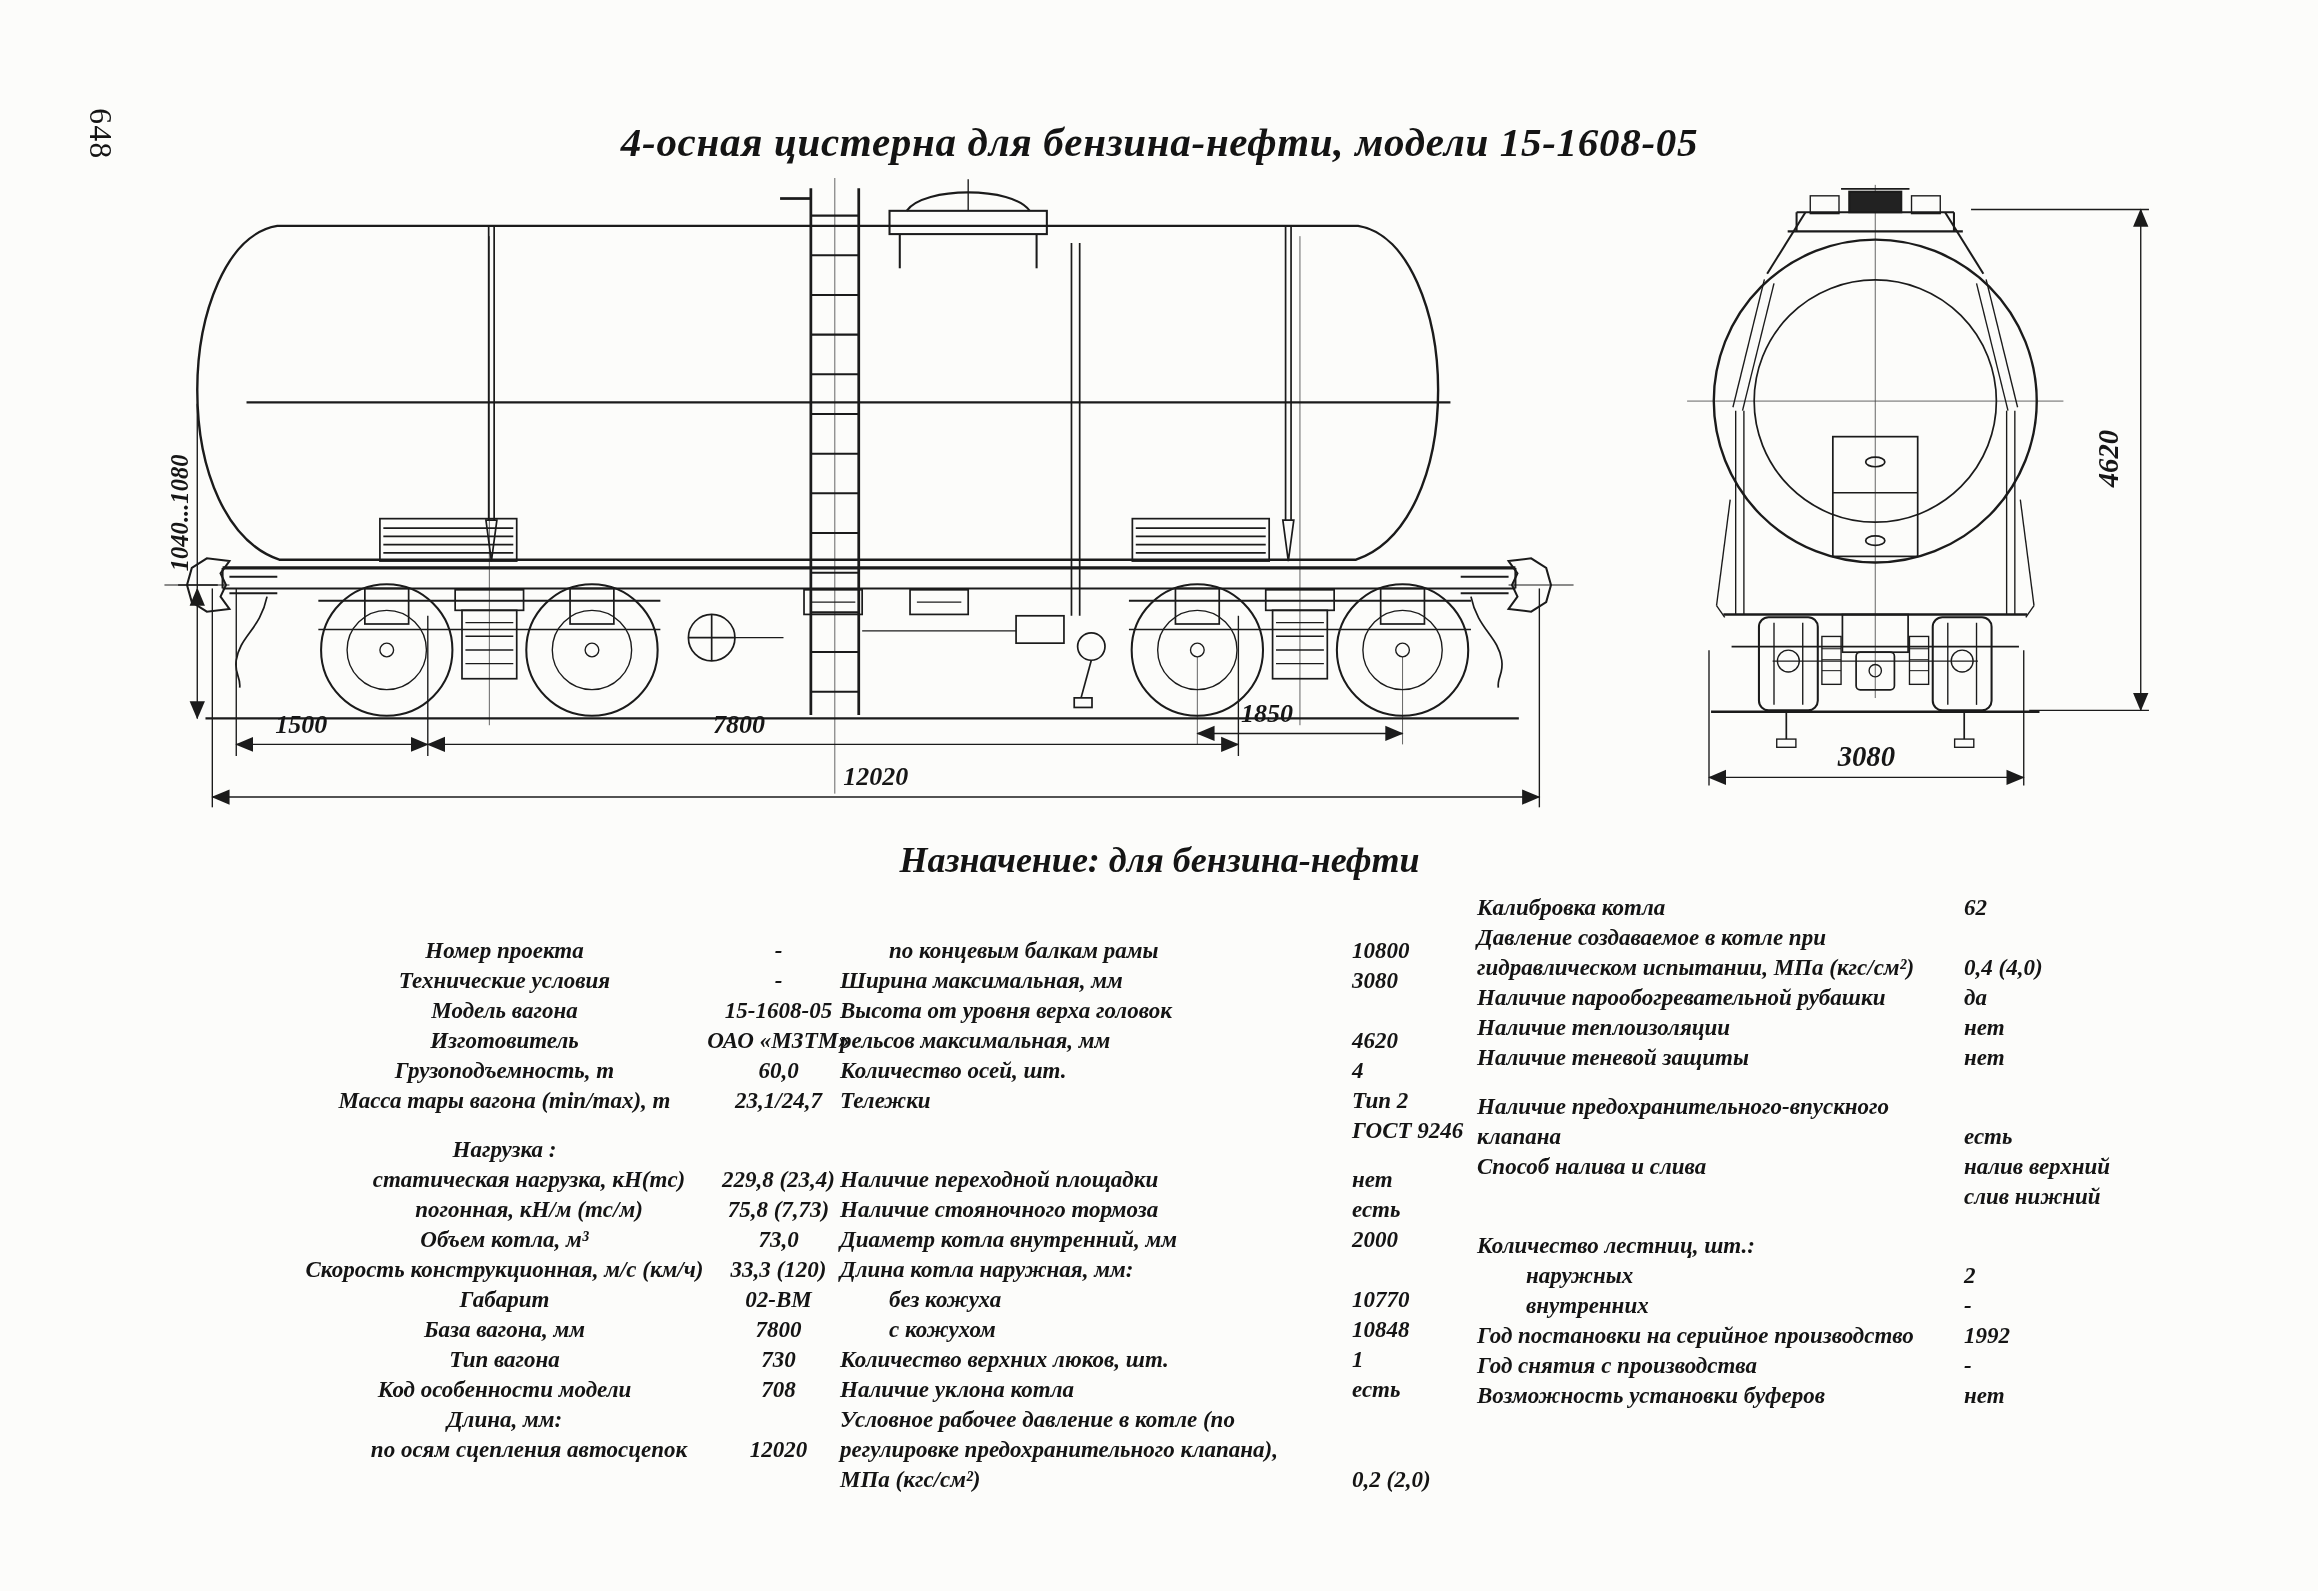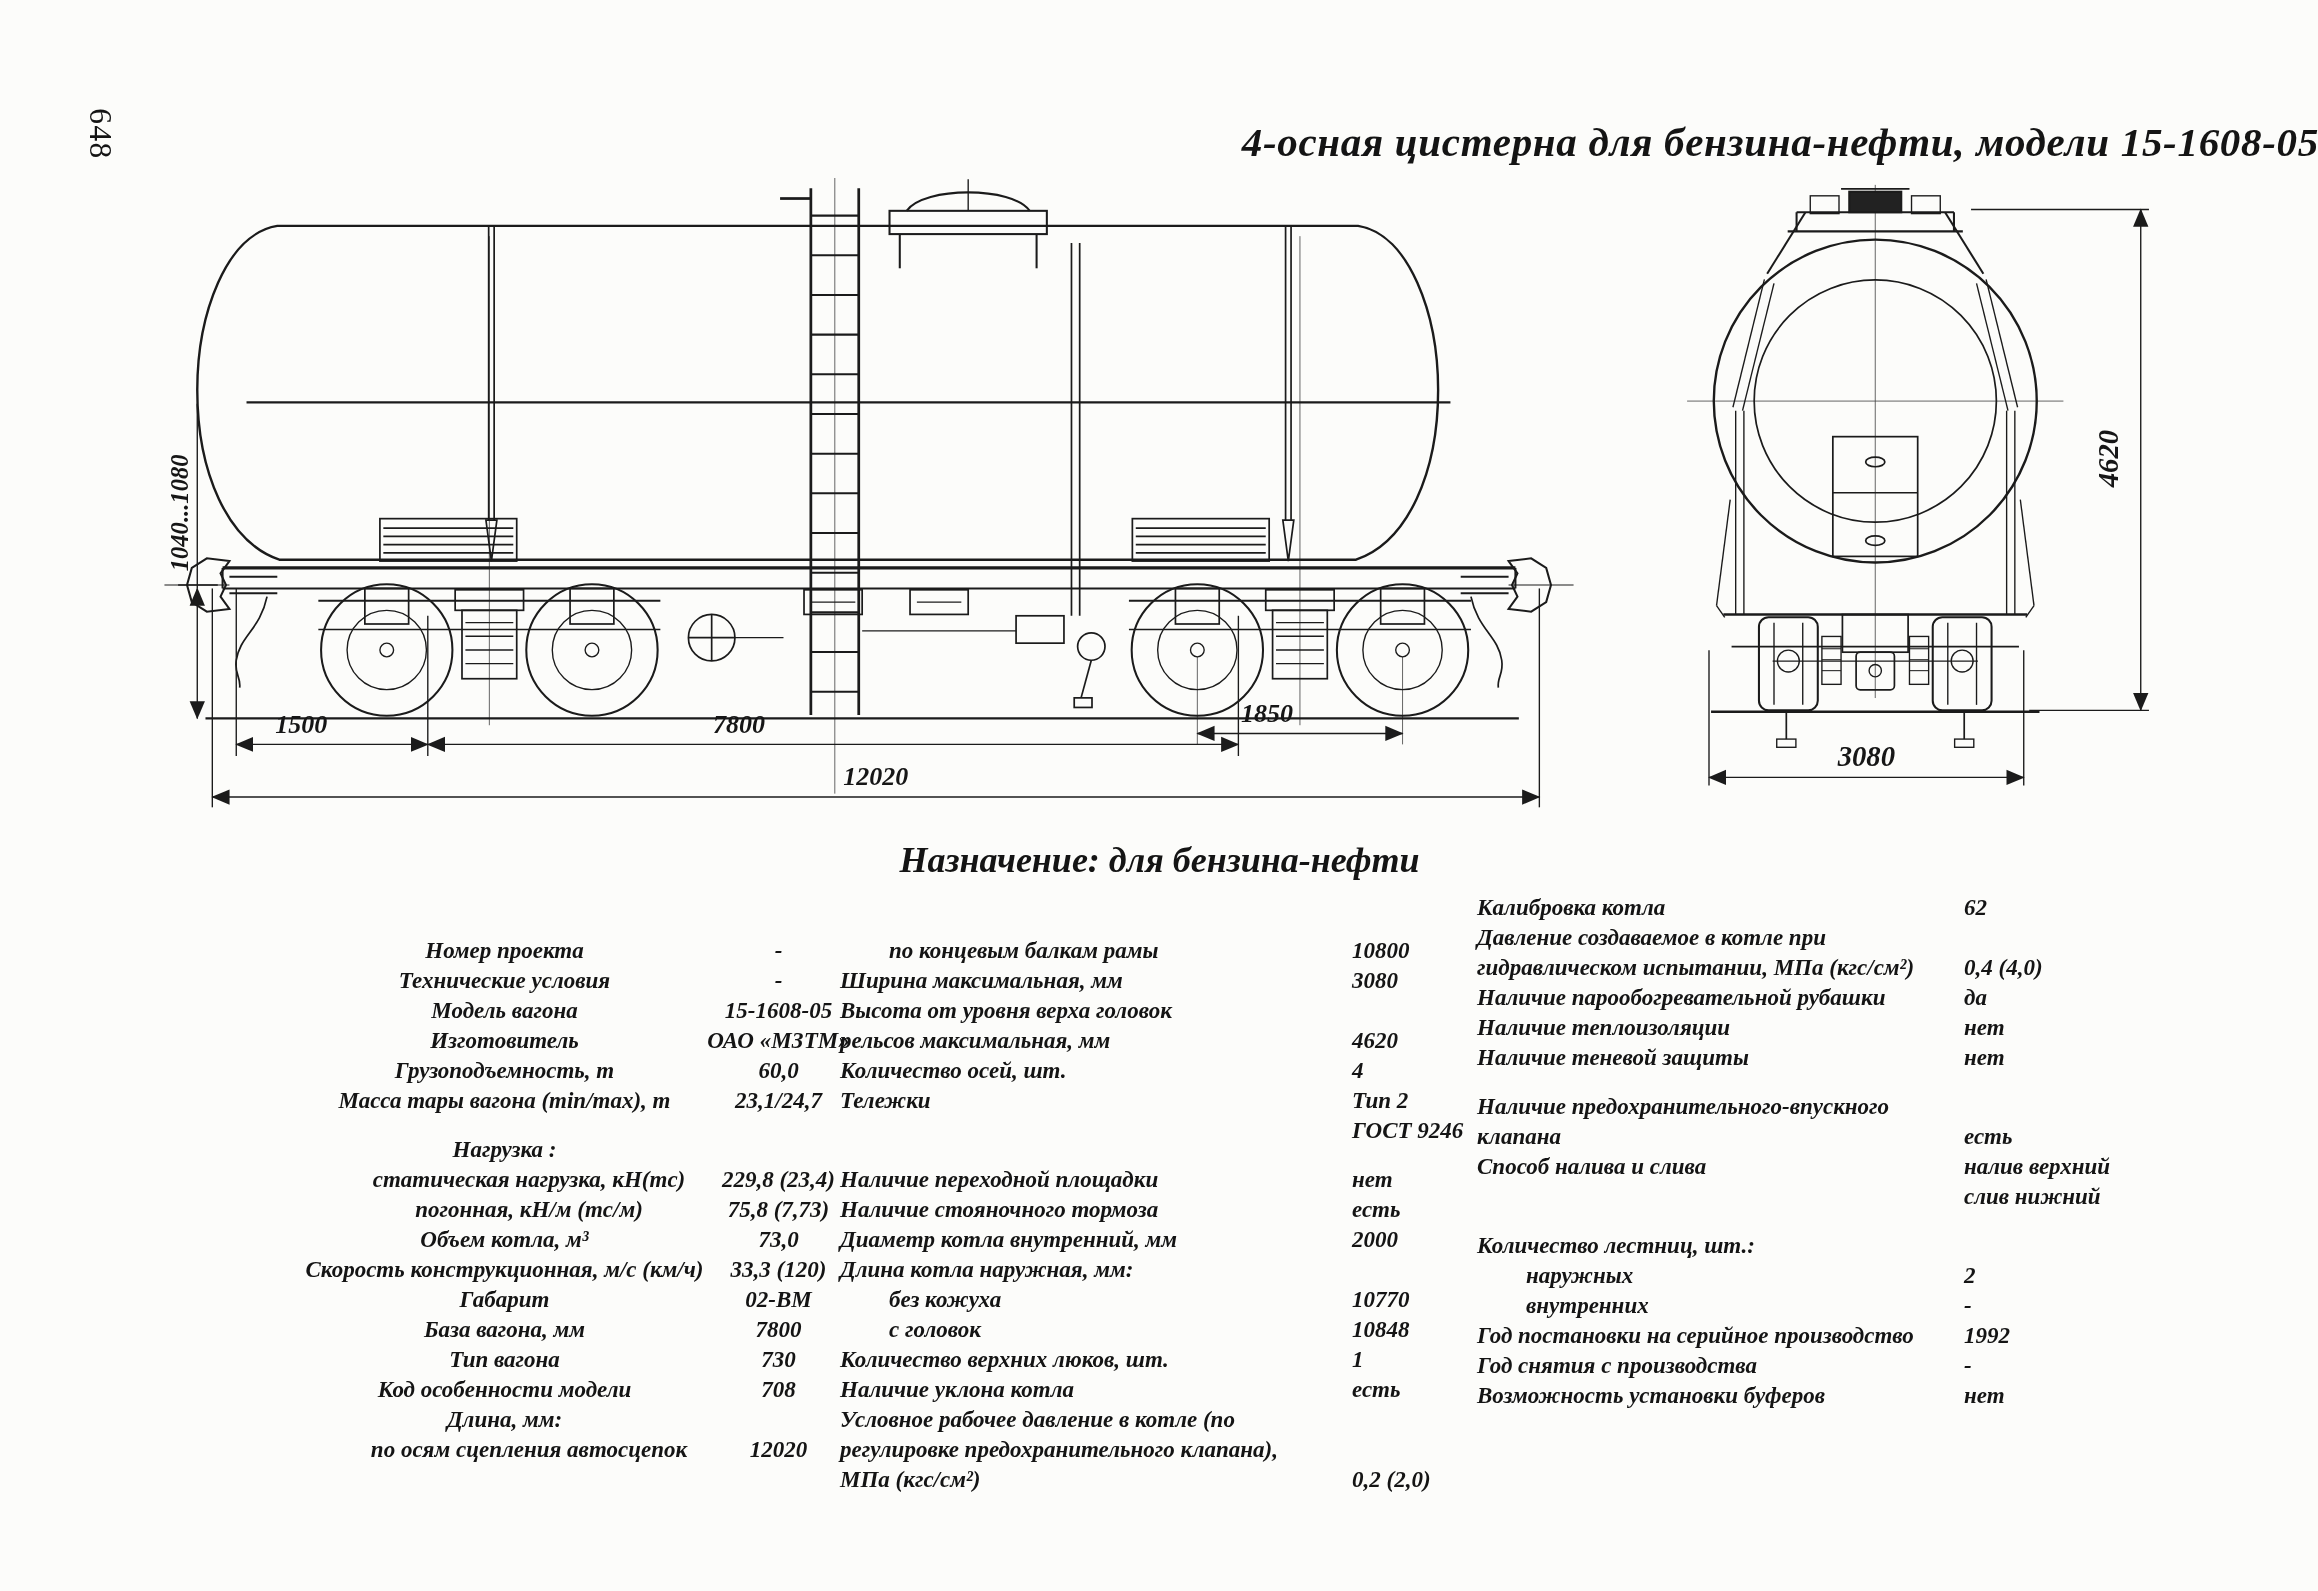--- a/index.html
+++ b/index.html
@@ -9,21 +9,21 @@
     background:#fcfcfa; overflow:hidden;
     font-family:"Liberation Serif", serif; color:#141414;
   }
   .page-number {
     position:absolute; left:74px; top:116px;
     font-size:31.5px; letter-spacing:1.4px;
     transform:rotate(90deg); transform-origin:center;
   }
   .doc-title {
     position:absolute; left:0; right:0; top:118px;
-    text-align:right; font-size:41px; font-weight:700; font-style:italic;
+    text-align:center; font-size:41px; font-weight:700; font-style:italic;
     letter-spacing:0.7px;
   }
   .purpose-line {
     position:absolute; left:0; right:0; top:839px;
     text-align:center; font-size:36px; font-weight:700; font-style:italic;
   }
   .drawing { position:absolute; }
   .drawing svg { display:block; }
   .dim-text {
     font-family:"Liberation Serif", serif; font-style:italic; font-weight:700;
@@ -352,21 +352,21 @@
       <div class="spec-row"><span class="spec-label">Высота от уровня верха головок</span><span class="spec-value"></span></div>
       <div class="spec-row"><span class="spec-label">рельсов максимальная, мм</span><span class="spec-value">4620</span></div>
       <div class="spec-row"><span class="spec-label">Количество осей, шт.</span><span class="spec-value">4</span></div>
       <div class="spec-row h2"><span class="spec-label">Тележки</span><span class="spec-value">Тип 2
 ГОСТ 9246</span></div>
       <div class="spec-row gap"><span class="spec-label">Наличие переходной площадки</span><span class="spec-value">нет</span></div>
       <div class="spec-row"><span class="spec-label">Наличие стояночного тормоза</span><span class="spec-value">есть</span></div>
       <div class="spec-row"><span class="spec-label">Диаметр котла внутренний, мм</span><span class="spec-value">2000</span></div>
       <div class="spec-row"><span class="spec-label">Длина котла наружная, мм:</span><span class="spec-value"></span></div>
       <div class="spec-row indent"><span class="spec-label">без кожуха</span><span class="spec-value">10770</span></div>
-      <div class="spec-row indent"><span class="spec-label">с головок</span><span class="spec-value">10848</span></div>
+      <div class="spec-row indent"><span class="spec-label">с кожухом</span><span class="spec-value">10848</span></div>
       <div class="spec-row"><span class="spec-label">Количество верхних люков, шт.</span><span class="spec-value">1</span></div>
       <div class="spec-row"><span class="spec-label">Наличие уклона котла</span><span class="spec-value">есть</span></div>
       <div class="spec-row"><span class="spec-label">Условное рабочее давление в котле  (по</span><span class="spec-value"></span></div>
       <div class="spec-row"><span class="spec-label">регулировке предохранительного клапана),</span><span class="spec-value"></span></div>
       <div class="spec-row"><span class="spec-label">МПа (кгс/см²)</span><span class="spec-value">0,2 (2,0)</span></div>
     </div>
   <div class="spec-col" id="col-right">
       <div class="spec-row"><span class="spec-label">Калибровка котла</span><span class="spec-value">62</span></div>
       <div class="spec-row"><span class="spec-label">Давление создаваемое в котле при</span><span class="spec-value"></span></div>
       <div class="spec-row"><span class="spec-label">гидравлическом испытании, МПа (кгс/см²)</span><span class="spec-value">0,4 (4,0)</span></div>

